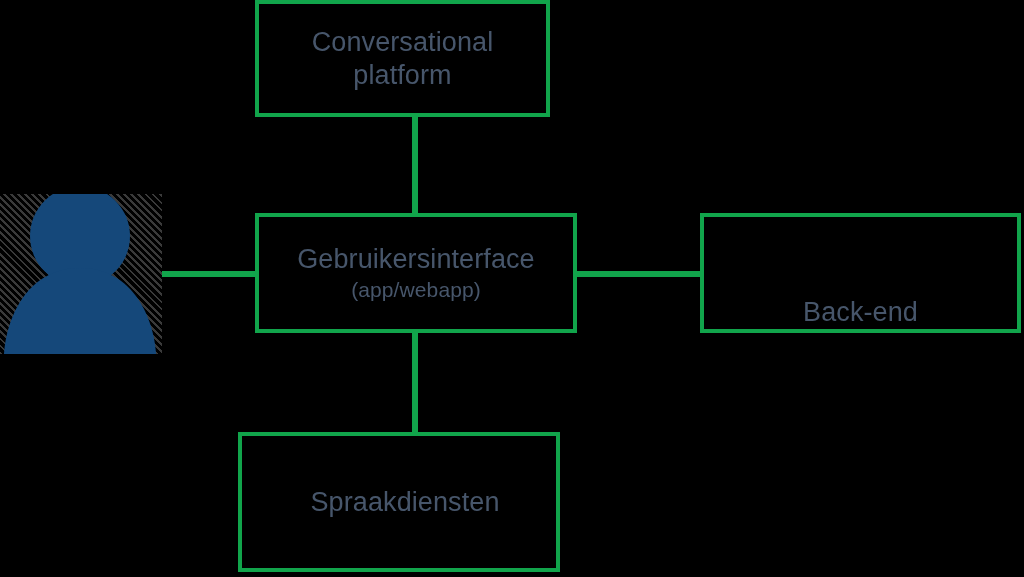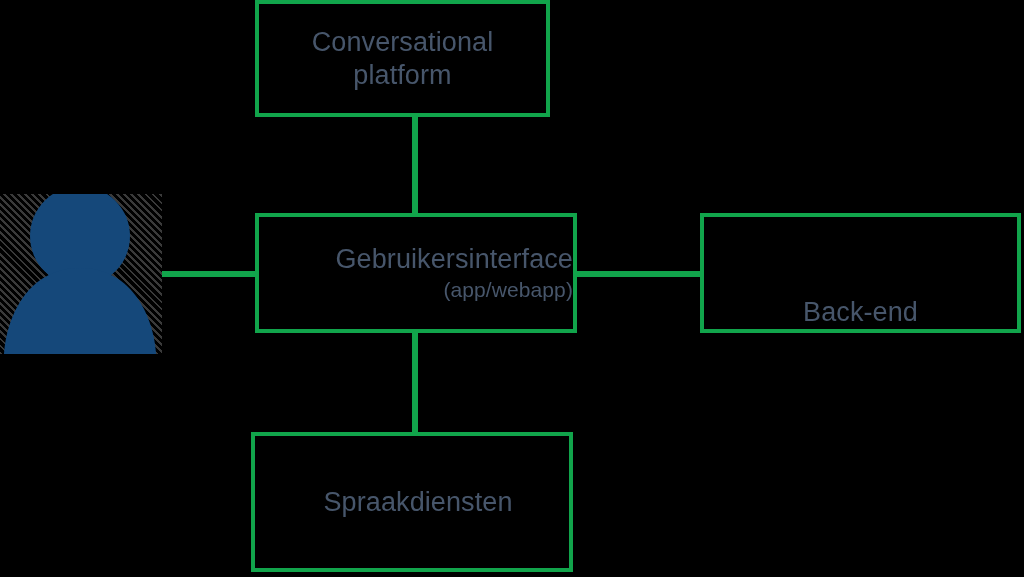--- a/index.html
+++ b/index.html
@@ -43,23 +43,23 @@
   .node .sub {
     font-size: 21px;
     line-height: 1.22;
     letter-spacing: 0.1px;
     color: #47566b;
     margin-top: 1px;
     white-space: pre-line;
   }
 
   #node-conversational { left: 255px; top: 0;   width: 295px; height: 117px; }
-  #node-ui            { left: 255px; top: 213px; width: 322px; height: 120px; align-items: flex-end; }
+  #node-ui            { left: 255px; top: 213px; width: 322px; height: 120px; }
   #node-backend       { left: 700px; top: 213px; width: 321px; height: 120px; justify-content: flex-end; }
-  #node-speech        { left: 251px; top: 432px; width: 322px; height: 140px; padding-left: 12px; }
+  #node-speech        { left: 238px; top: 432px; width: 322px; height: 140px; padding-left: 12px; }
 
   
   .conn {
     position: absolute;
     background: #11a44b;
     z-index: 1;
   }
   #conn-top-ui      { left: 412px; top: 115px; width: 6px;   height: 101px; }
   #conn-ui-speech   { left: 412px; top: 330px; width: 6px;   height: 105px; }
   #conn-user-ui     { left: 162px; top: 271px; width: 96px;  height: 6px;  }

